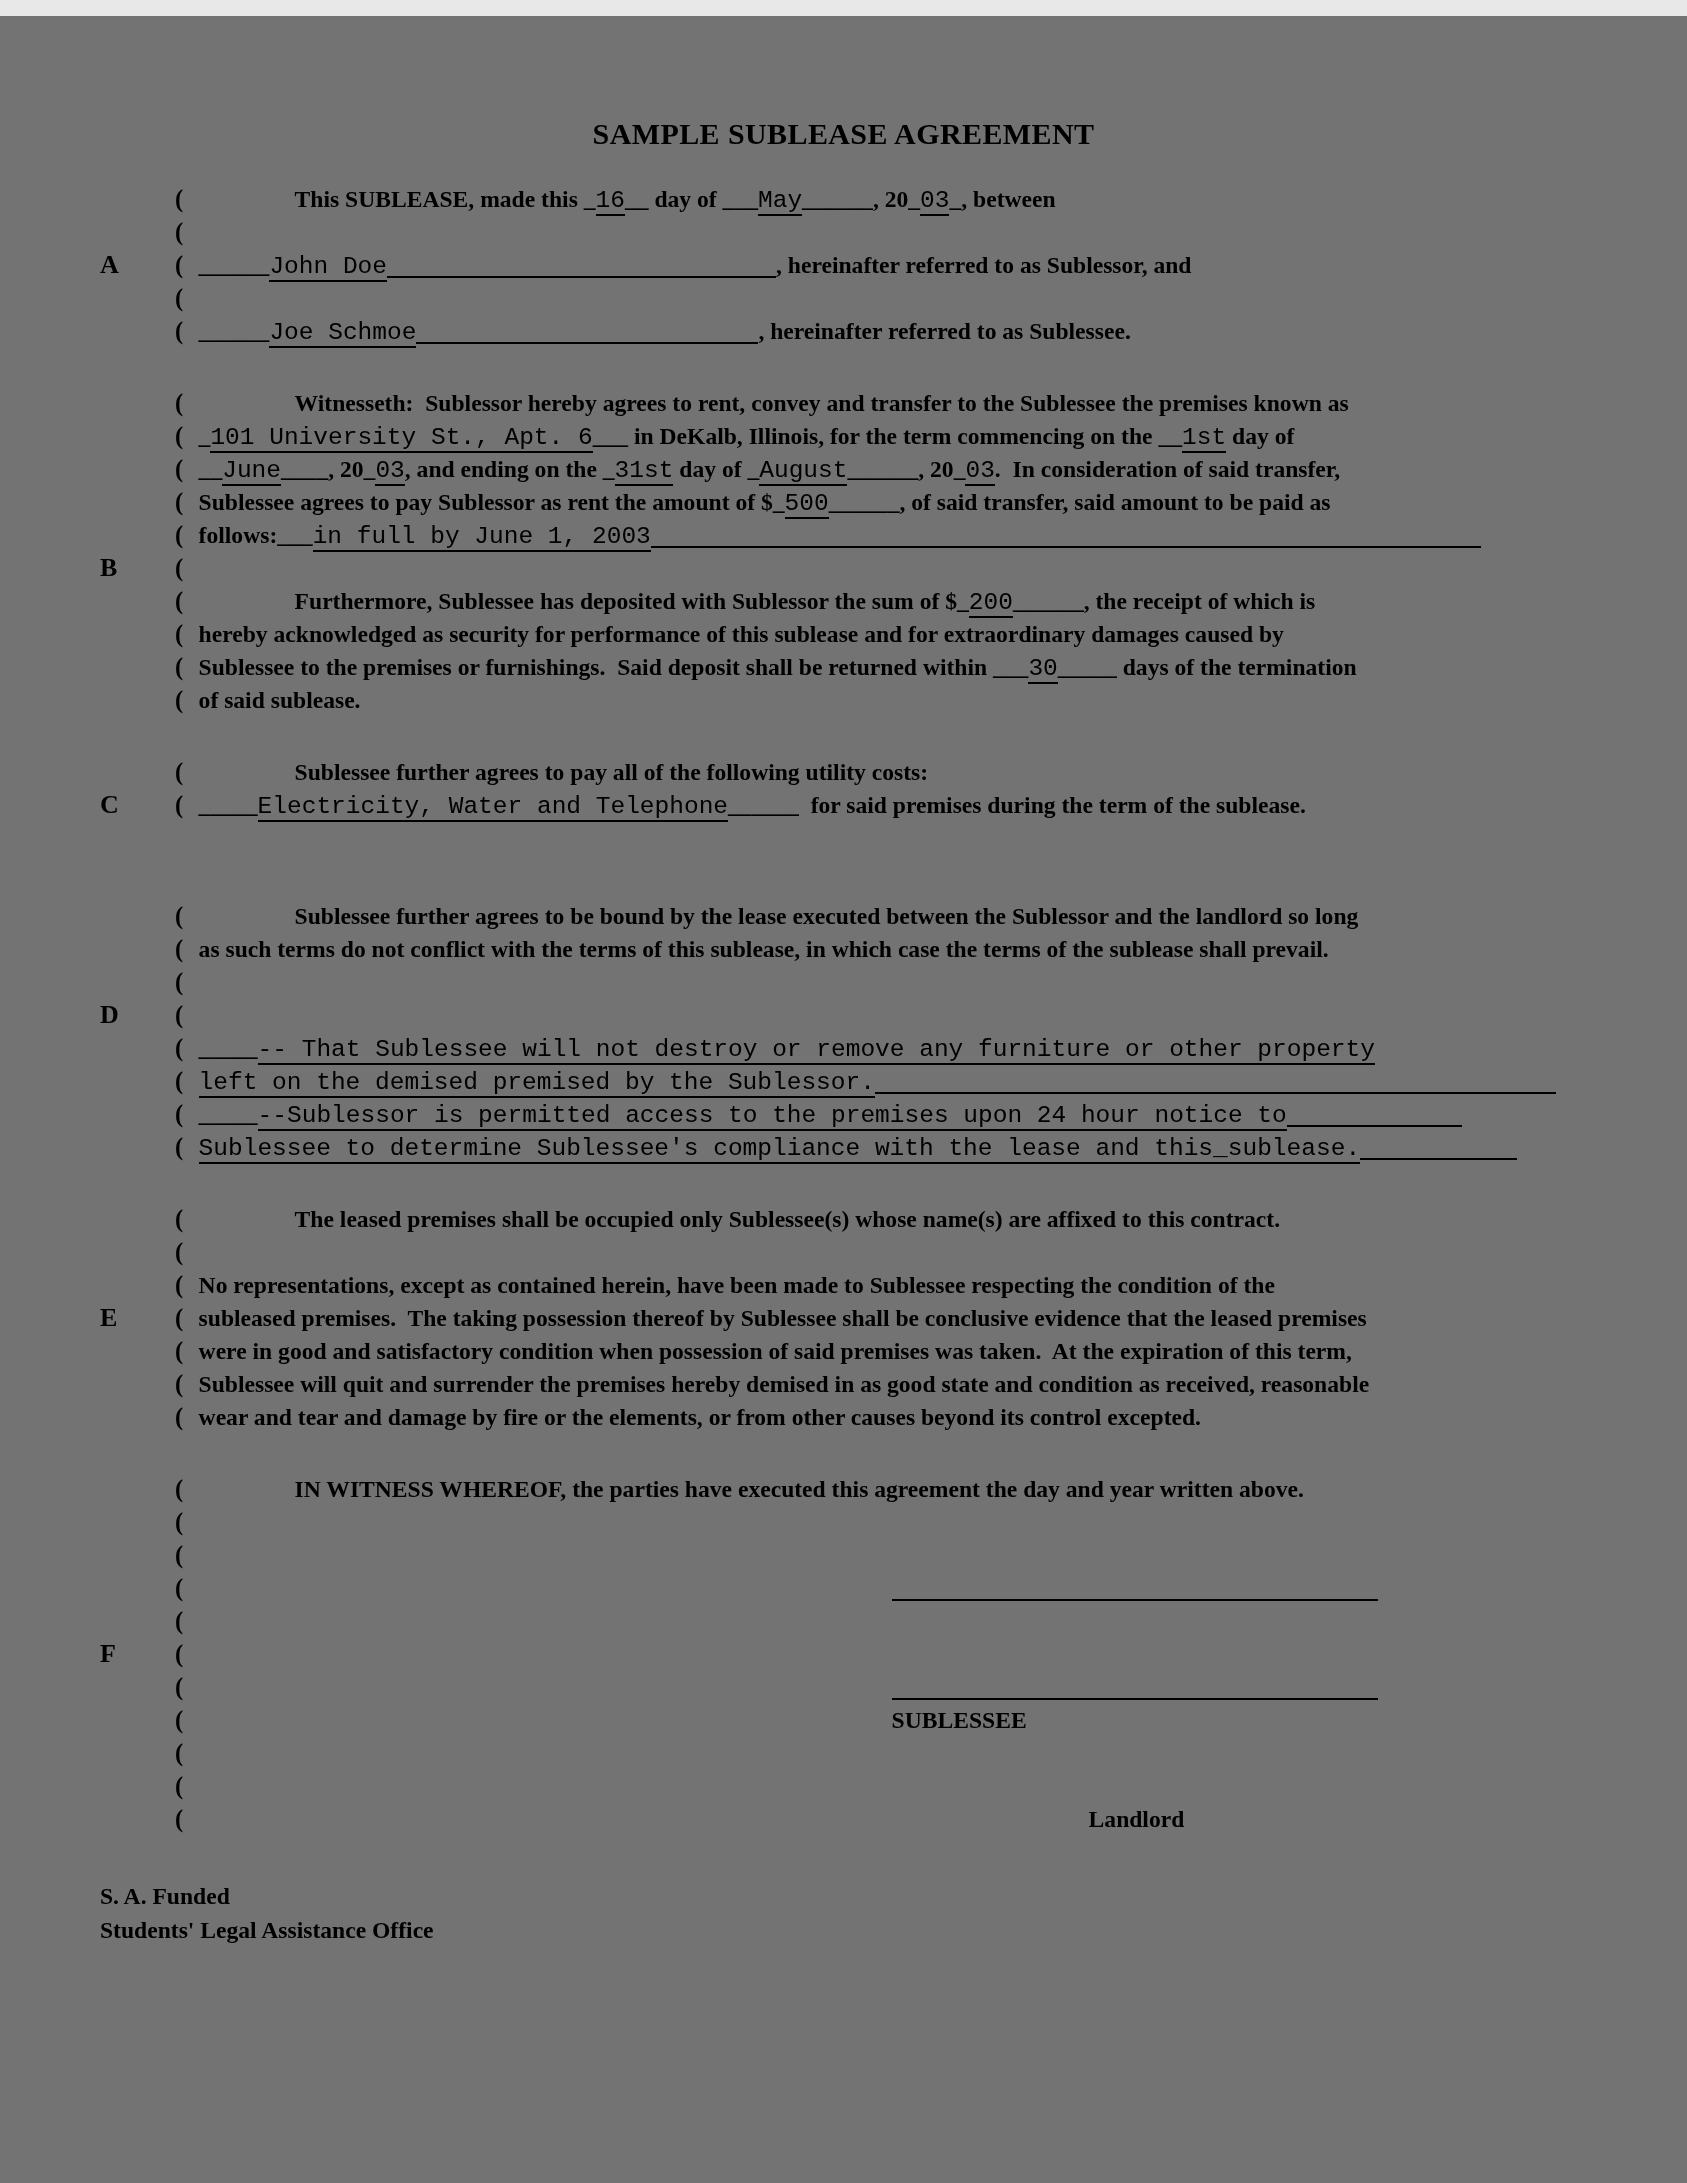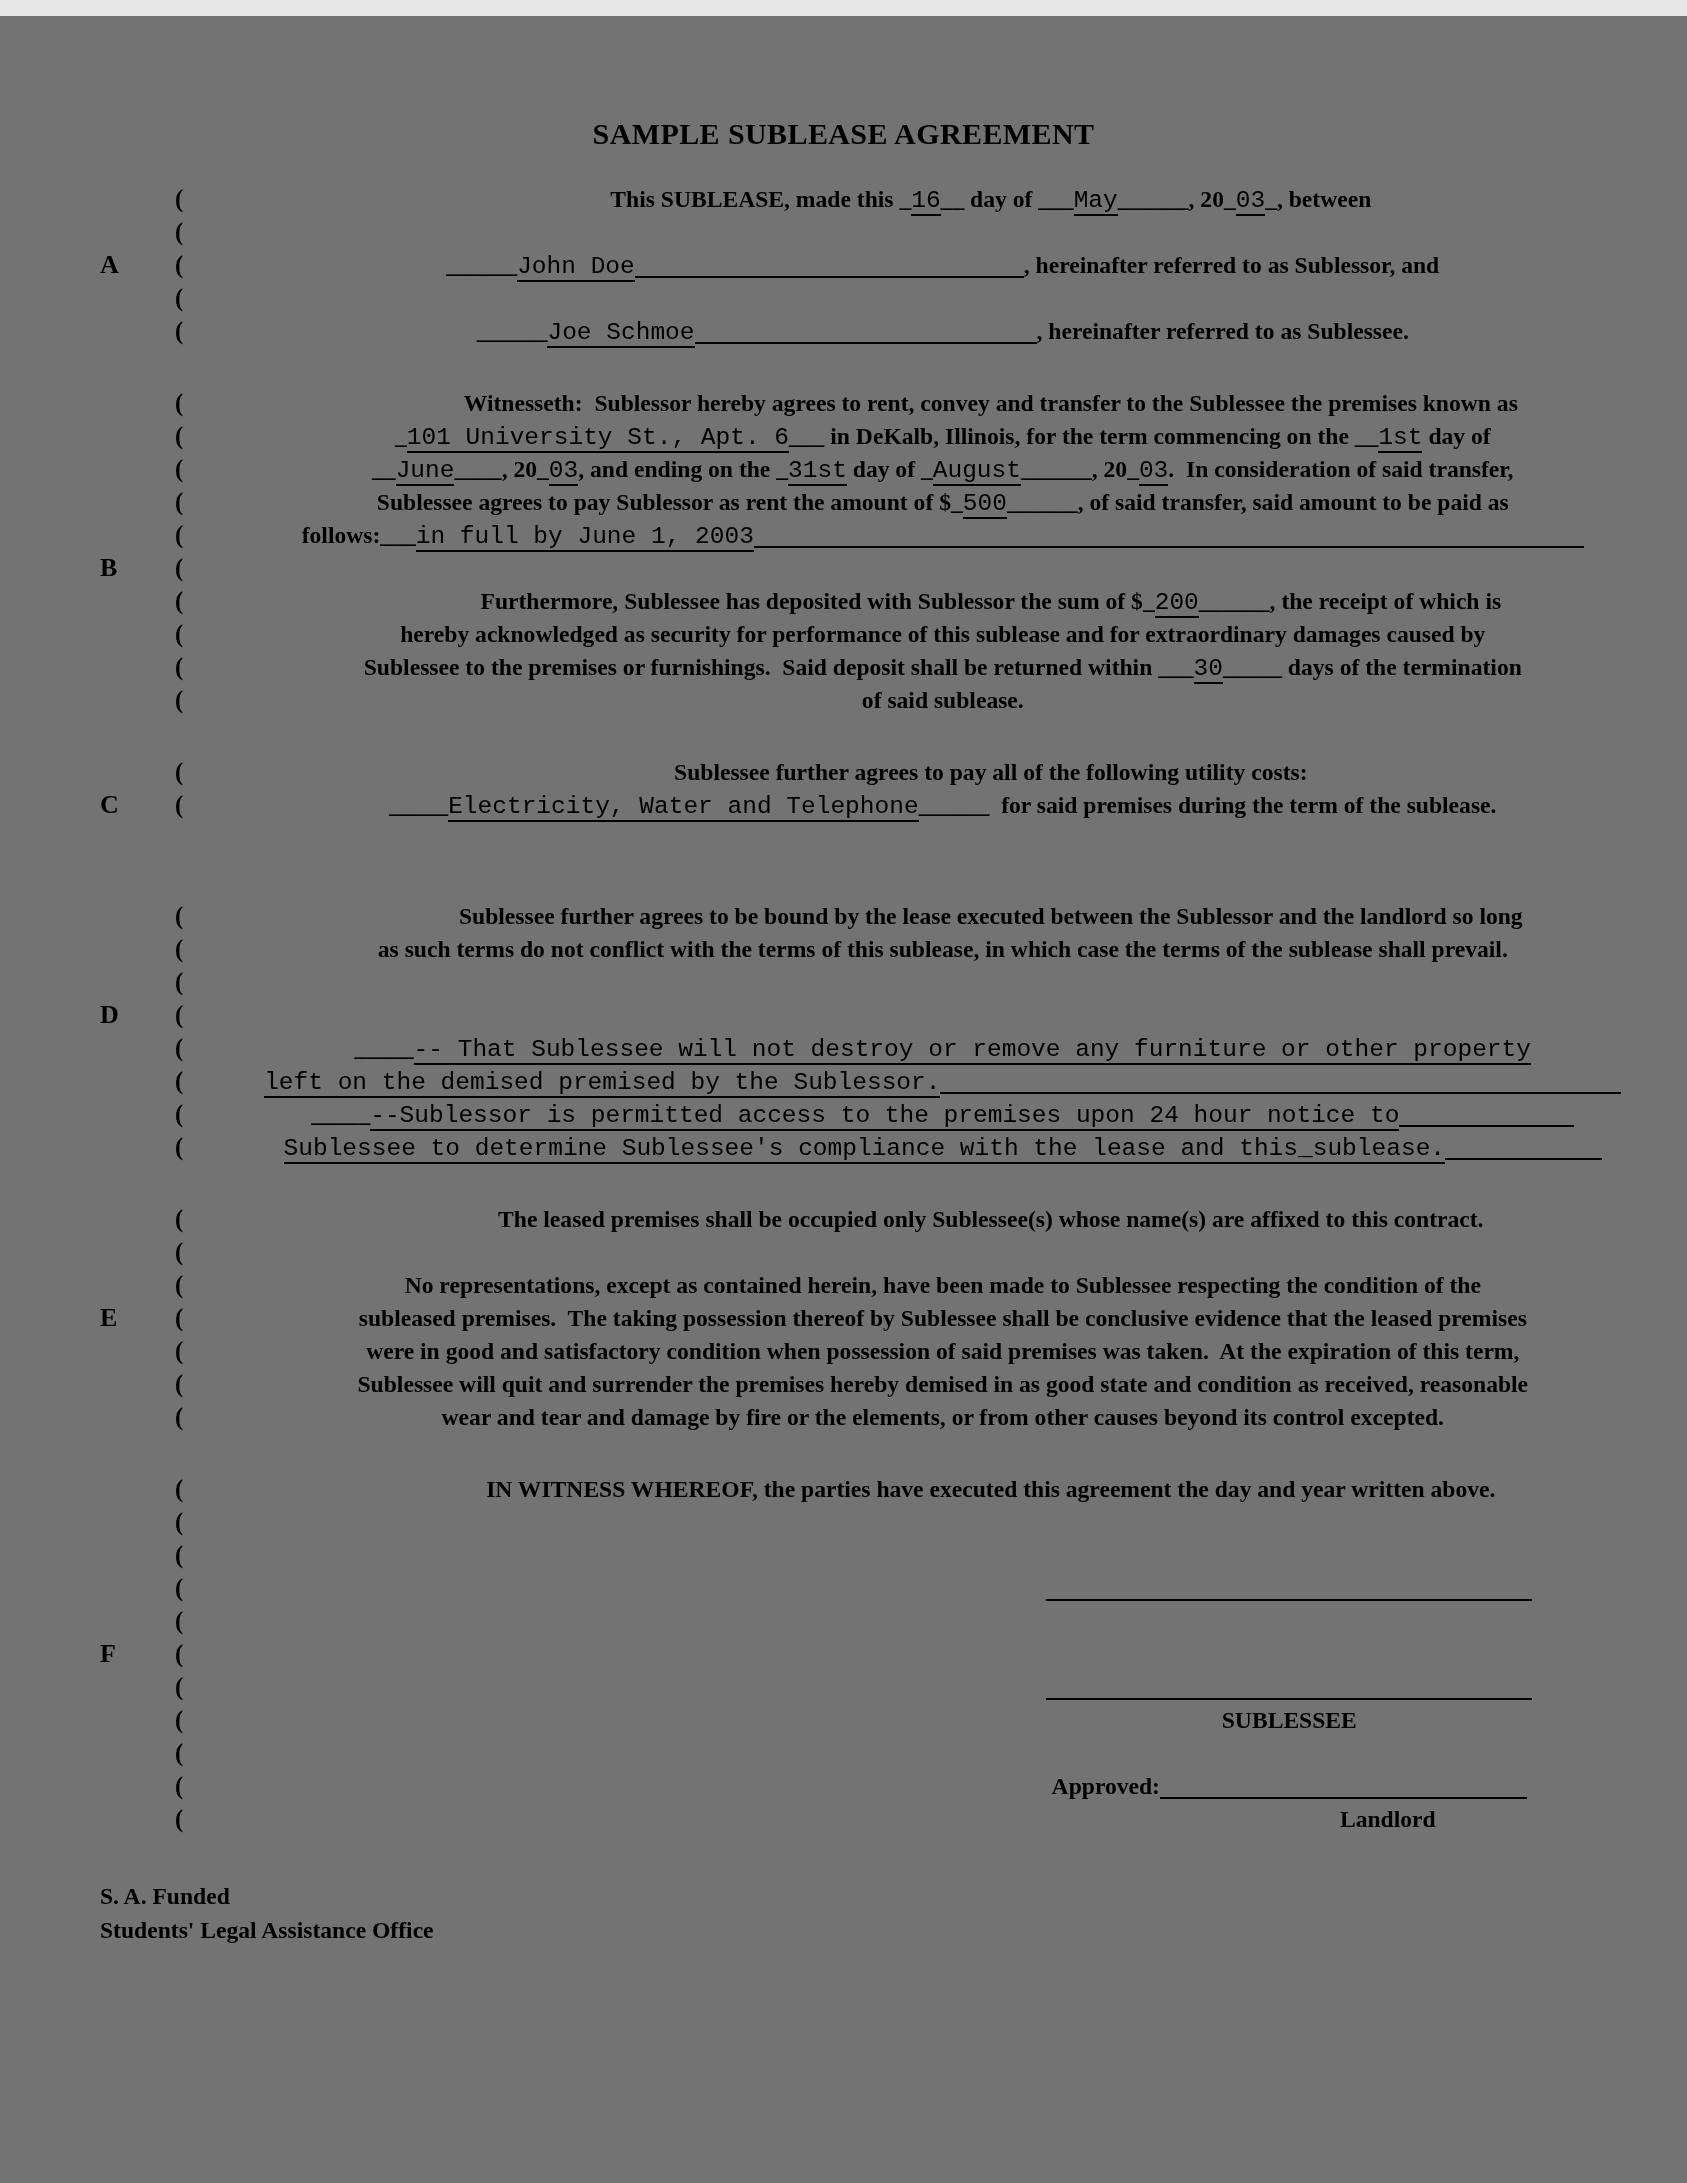--- a/index.html
+++ b/index.html
@@ -36,21 +36,21 @@
   .cell-letter{
     flex:0 0 75px;
     font-size:26px;
     font-weight:bold;
   }
   .cell-paren{
     flex:0 0 23.6px;
     font-size:24.5px;
     font-weight:bold;
   }
-  .cell-content{flex:1 1 auto;white-space:pre;text-align:center;}
+  .cell-content{flex:1 1 auto;white-space:pre;}
   .row.indent .cell-content{padding-left:96px;}
   .seg-t{white-space:pre;}
   .seg-m{
     font-family:"Liberation Mono", monospace;
     font-size:24.5px;
     font-weight:normal;
     border-bottom:2.6px solid #000;
     padding-bottom:0px;
     white-space:pre;
   }
@@ -115,21 +115,21 @@
       <div class="row gap"><span class="cell-letter"></span><span class="cell-paren"></span><span class="cell-content"></span></div>
       <div class="row indent"><span class="cell-letter"></span><span class="cell-paren">(</span><span class="cell-content"><span class="seg-t">IN WITNESS WHEREOF, the parties have executed this agreement the day and year written above.</span></span></div>
       <div class="row"><span class="cell-letter"></span><span class="cell-paren">(</span><span class="cell-content"></span></div>
       <div class="row"><span class="cell-letter"></span><span class="cell-paren">(</span><span class="cell-content"></span></div>
       <div class="row"><span class="cell-letter"></span><span class="cell-paren">(</span><span class="cell-content"><span class="seg-sp" style="width: 693px;"></span><span class="seg-ln" style="width: 486px;"></span></span></div>
       <div class="row"><span class="cell-letter"></span><span class="cell-paren">(</span></div>
       <div class="row"><span class="cell-letter">F</span><span class="cell-paren">(</span><span class="cell-content"></span></div>
       <div class="row"><span class="cell-letter"></span><span class="cell-paren">(</span><span class="cell-content"><span class="seg-sp" style="width: 693px;"></span><span class="seg-ln" style="width: 486px;"></span></span></div>
       <div class="row"><span class="cell-letter"></span><span class="cell-paren">(</span><span class="cell-content"><span class="seg-sp" style="width: 693px;"></span><span class="seg-t">SUBLESSEE</span></span></div>
       <div class="row"><span class="cell-letter"></span><span class="cell-paren">(</span><span class="cell-content"></span></div>
-      <div class="row"><span class="cell-letter"></span><span class="cell-paren">(</span><span class="cell-content"><span class="seg-sp" style="width: 693px;"></span><span class="seg-t">Approved:</span><span class="seg-ln" style="width: 367px;"></span></span></div>
+      <div class="row"><span class="cell-letter"></span><span class="cell-paren">(</span></div>
       <div class="row"><span class="cell-letter"></span><span class="cell-paren">(</span><span class="cell-content"><span class="seg-sp" style="width: 890px;"></span><span class="seg-t">Landlord</span></span></div>
     </div>
   <div class="footer">
     <div>S. A. Funded</div>
     <div>Students' Legal Assistance Office</div>
   </div>
 </div>
 
 
 </body></html>

